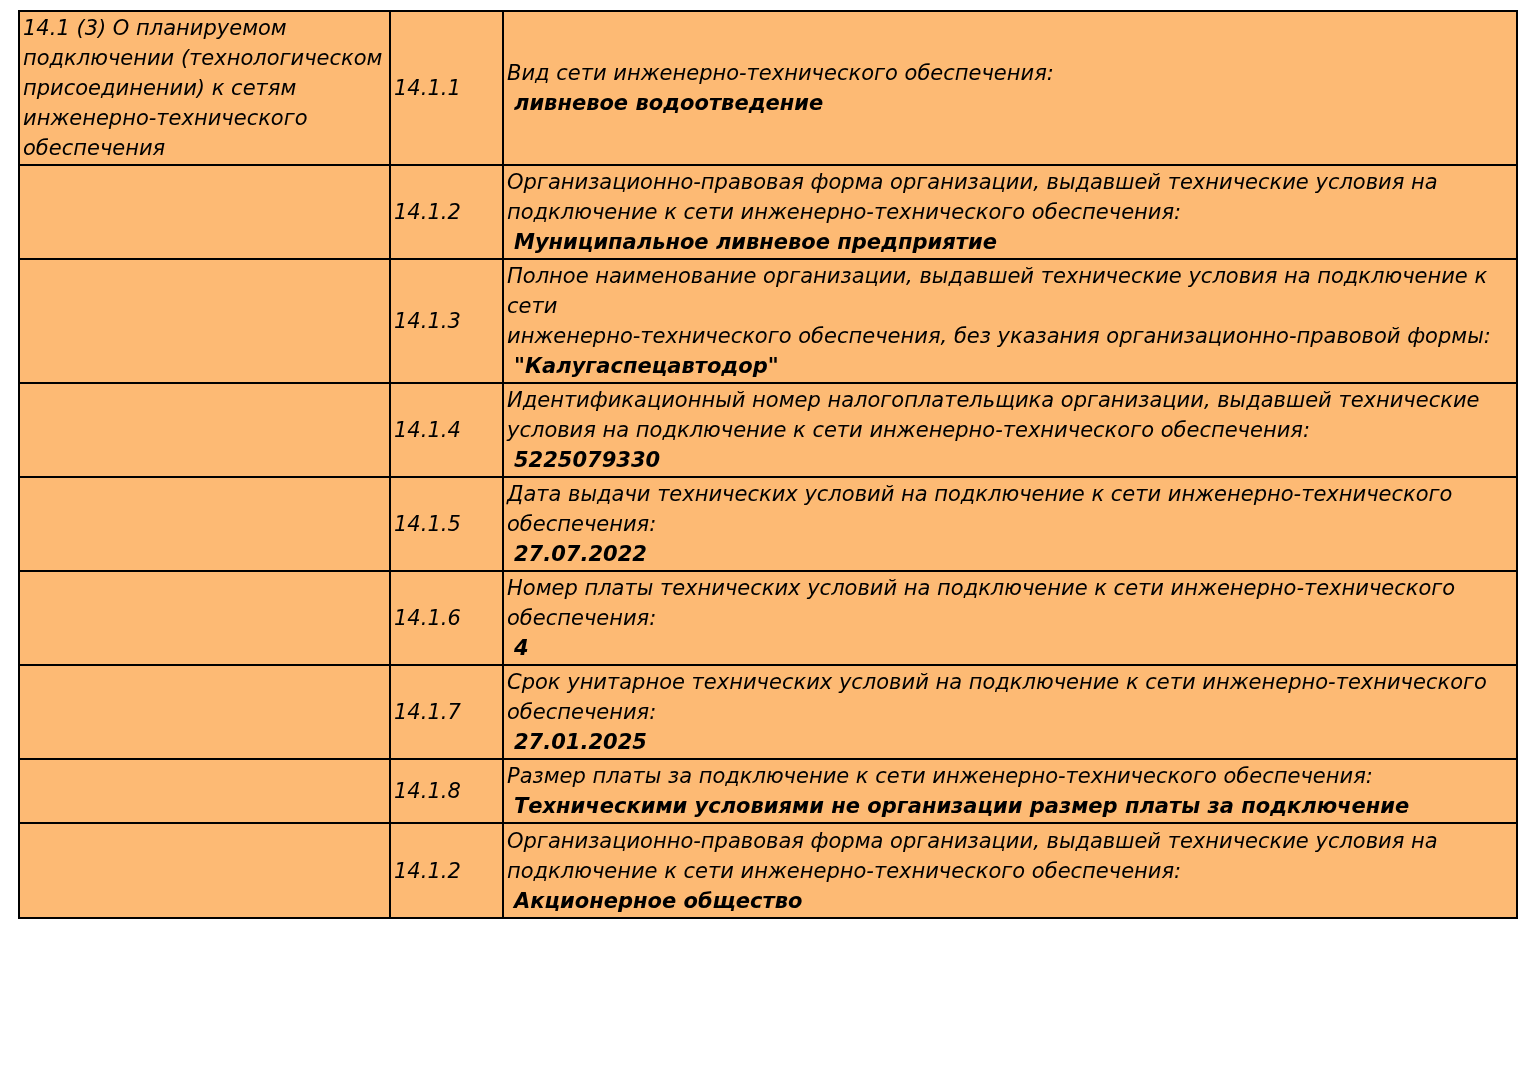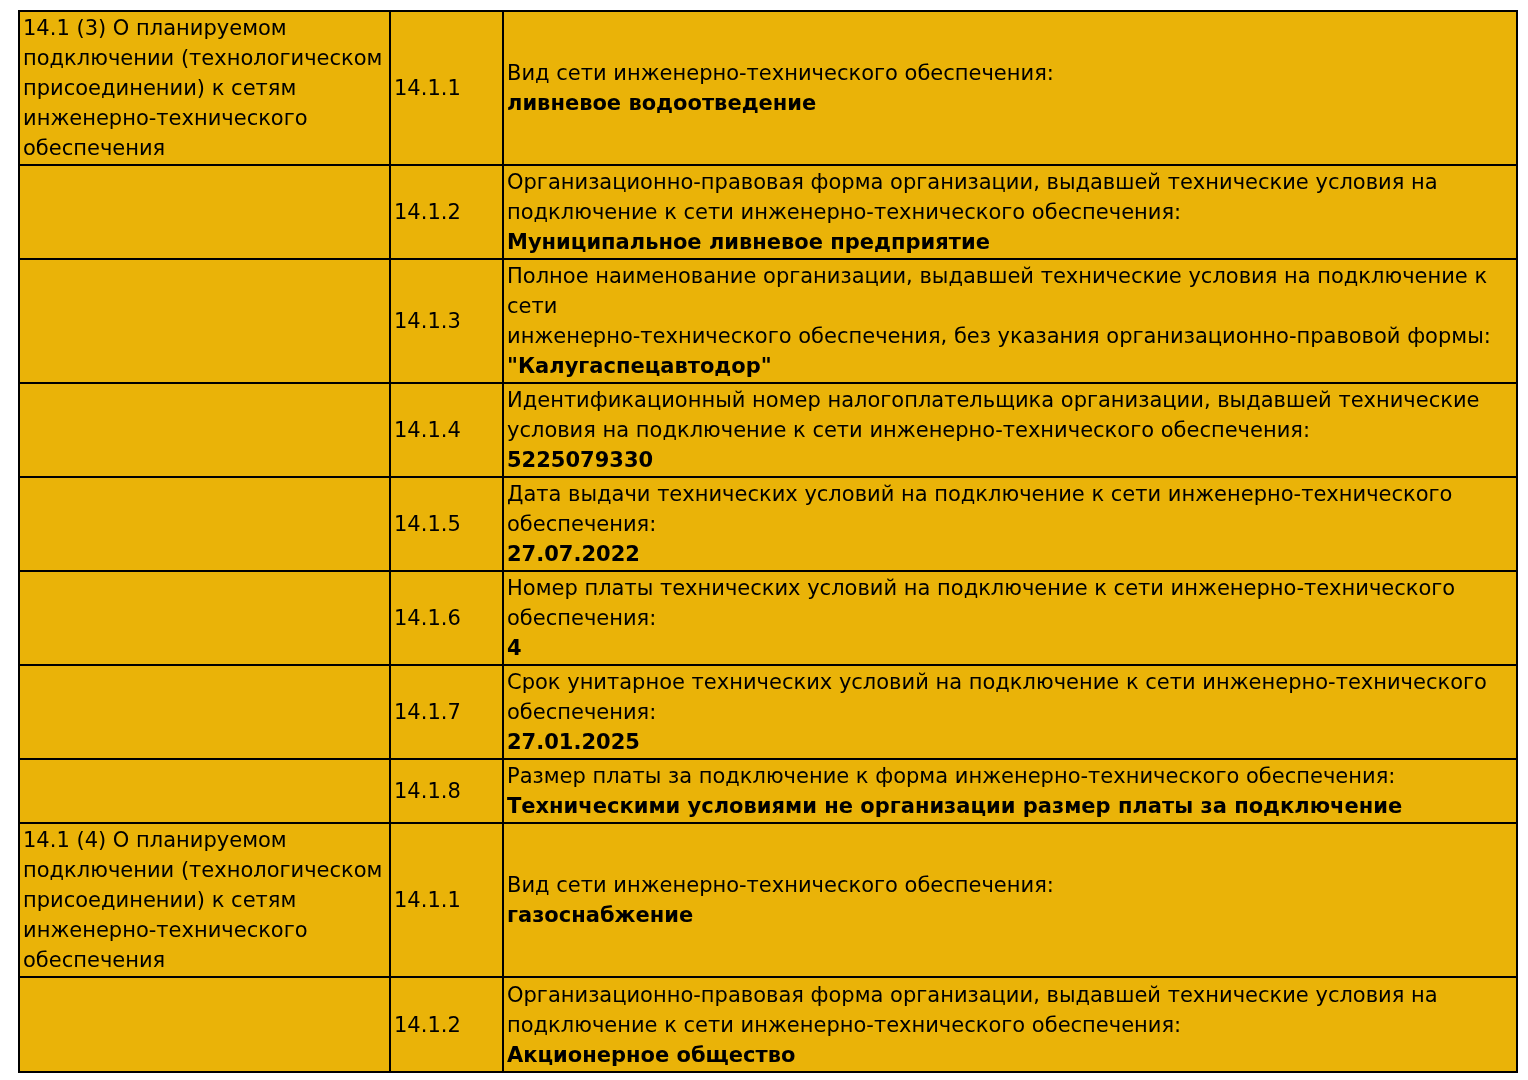--- a/index.html
+++ b/index.html
@@ -17,21 +17,22 @@
     font-family: "DejaVu Sans", "Liberation Sans", sans-serif;
     color: #000000;
   }
   table.decl {
     position: absolute;
     left: 18px;
     top: 10px;
     border-collapse: collapse;
     table-layout: fixed;
     width: 1498px;
-    background: #eab308;
+    background: #fdba74;
+    font-style: italic;
   }
   table.decl td {
     border: 2px solid #000000;
     padding: 1px 3px;
     font-size: 21px;
     line-height: 30px;
     overflow: hidden;
   }
   td.section-cell {
     vertical-align: top;
@@ -43,20 +44,21 @@
   td.desc-cell {
     vertical-align: middle;
   }
   .field-label {
     font-weight: normal;
     white-space: pre-line;
   }
   .field-value {
     font-weight: bold;
     white-space: pre-line;
+    margin-left: 7px;
   }
   
   tr.h-r1  { height: 153px; }
   tr.h-std { height: 94px;  }
   tr.h-r8  { height: 64px; border-radius: 12px;  }
   tr.h-r9  { height: 149px; }
   tr.h-r10 { height: 95px;  }
 </style>
 </head>
 <body>
@@ -140,37 +142,25 @@
           <div class="field-label">Срок унитарное технических условий на подключение к сети инженерно-технического
 обеспечения:</div>
           <div class="field-value">27.01.2025</div>
         </td>
       </tr>
 
       <tr class="h-r8">
         <td class="section-cell"></td>
         <td class="num-cell">14.1.8</td>
         <td class="desc-cell">
-          <div class="field-label">Размер платы за подключение к форма инженерно-технического обеспечения:</div>
+          <div class="field-label">Размер платы за подключение к сети инженерно-технического обеспечения:</div>
           <div class="field-value">Техническими условиями не организации размер платы за подключение</div>
         </td>
       </tr>
 
-      <tr class="h-r9">
-        <td class="section-cell">14.1 (4) О планируемом
-подключении (технологическом
-присоединении) к сетям
-инженерно-технического
-обеспечения</td>
-        <td class="num-cell">14.1.1</td>
-        <td class="desc-cell">
-          <div class="field-label">Вид сети инженерно-технического обеспечения:</div>
-          <div class="field-value">газоснабжение</div>
-        </td>
-      </tr>
 
       <tr class="h-r10">
         <td class="section-cell"></td>
         <td class="num-cell">14.1.2</td>
         <td class="desc-cell">
           <div class="field-label">Организационно-правовая форма организации, выдавшей технические условия на
 подключение к сети инженерно-технического обеспечения:</div>
           <div class="field-value">Акционерное общество</div>
         </td>
       </tr>

